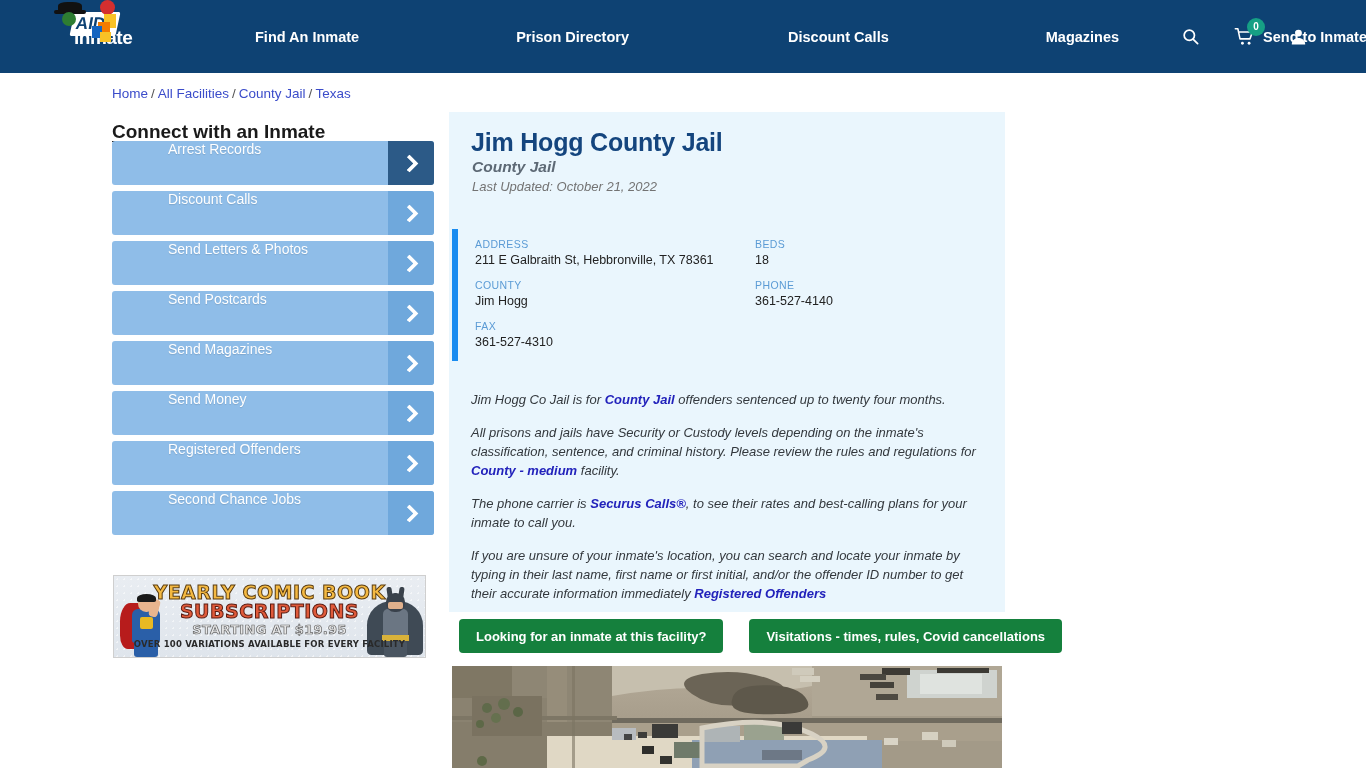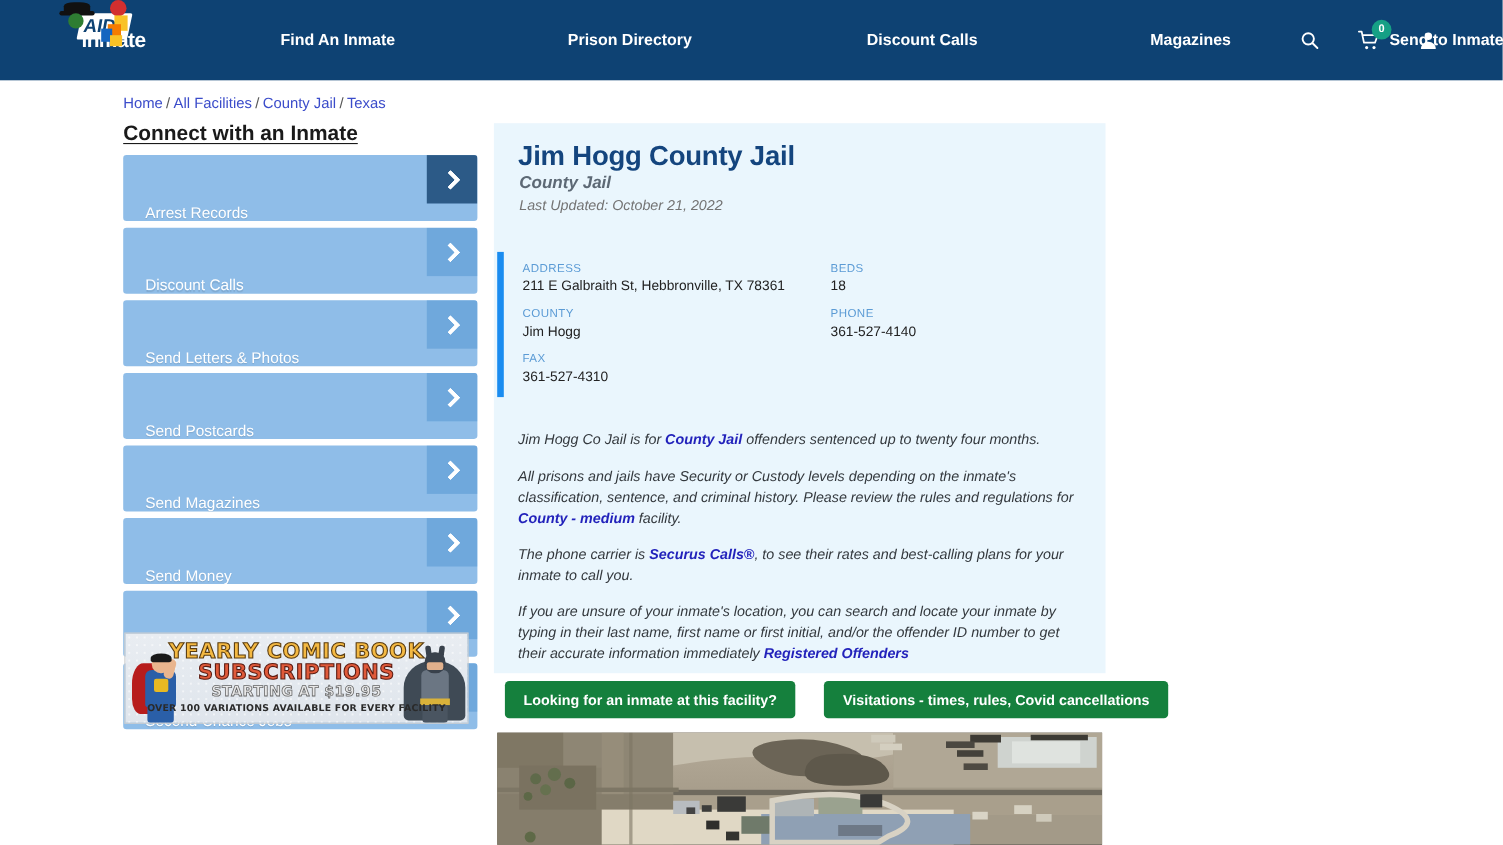--- a/index.html
+++ b/index.html
@@ -94,36 +94,37 @@
   
   .breadcrumb {
     position: absolute; left: 112px; top: 86px;
     font-size: 13.5px; color: #333; white-space: nowrap;
   }
   .breadcrumb a { color: #3b4cca; text-decoration: none; cursor: pointer; }
   .breadcrumb .sep { color: #555; margin: 0 3px; }
 
   
   .sidebar-title {
-    position: absolute; left: 112px; top: 111px;
+    position: absolute; left: 112px; top: 121px;
     font-size: 19px; font-weight: bold; color: #1a1a1a;
     text-decoration: underline; text-underline-offset: 3px;
   }
   .side-btns {
     position: absolute; left: 112px; top: 141px;
     width: 322px;
   }
   .side-btn {
     position: relative;
-    height: 60px; margin-bottom: 6px;
+    height: 44px; margin-bottom: 6px;
     background: #8fbde8;
     border-radius: 3px;
-    display: flex; align-items: flex-end;
+    display: flex; align-items: flex-start;
     cursor: pointer;
     overflow: hidden;
+    padding-left: 36px;
   }
   .side-btn-label {
     color: #ffffff; font-size: 14px;
     padding-left: 20px; font-weight: 400;
     text-shadow: 0 1px 1px rgba(0,0,0,.12);
   }
   .side-arrow {
     position: absolute; right: 0; top: 0;
     width: 46px; height: 44px;
     background: #6fa8dc;

